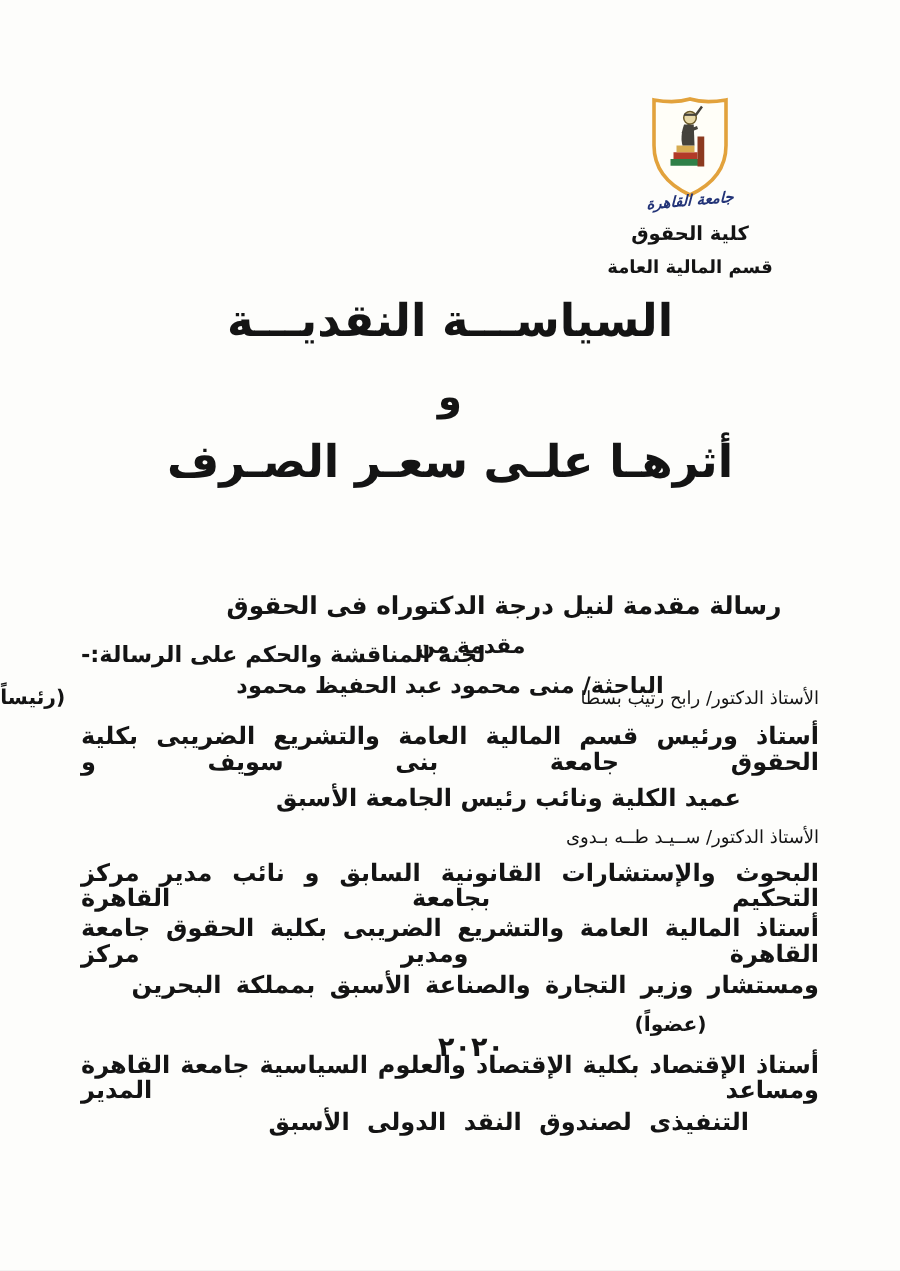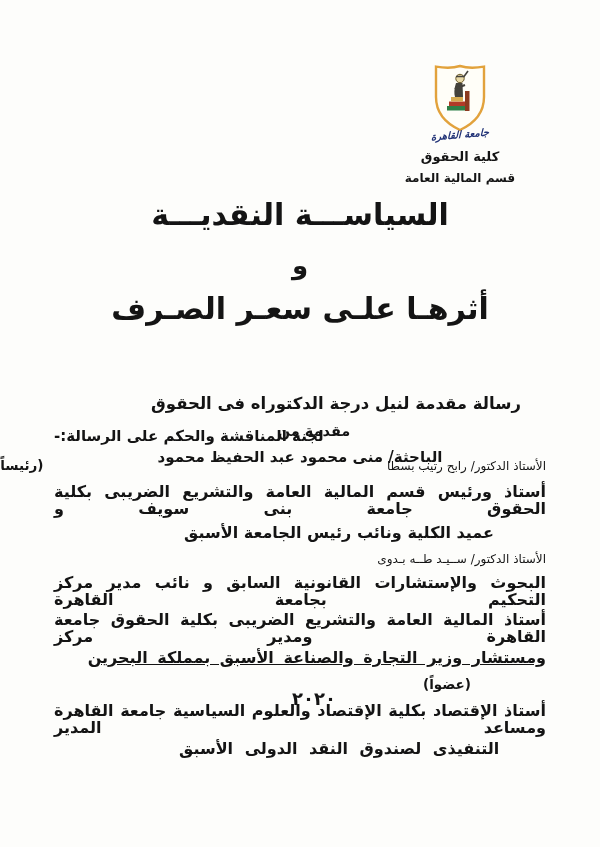--- a/index.html
+++ b/index.html
@@ -145,21 +145,21 @@
   .stretch {
     text-align: justify;
     text-align-last: justify;
     word-spacing: 1px;
   }
   .m1d1 { margin-top: 6px; }
   .m1d2 { margin-top: 7px; padding-left: 0; padding-right: 0; text-align: left; direction: rtl; padding-left: 78px; text-align: left; }
   .m1d2 { text-align: center; padding-left: 78px; }
   .m2d1 { margin-top: 3px; }
   .m2d2 { margin-top: 4px; }
-  .m2d3 { margin-top: 4px; padding-left: 148px; text-align: right; white-space: nowrap; word-spacing: 4px; text-decoration: underline; }
+  .m2d3 { margin-top: 4px; padding-left: 148px; text-align: right; white-space: nowrap; word-spacing: 4px; }
   .m3d1 { margin-top: 7px; }
   .m3d2 { margin-top: 4px; padding-left: 125px; text-align: left; white-space: nowrap; word-spacing: 6px; }
 
   
   .year {
     position: absolute;
     top: 688px;
     left: 0;
     width: 100%;
     text-align: center;

